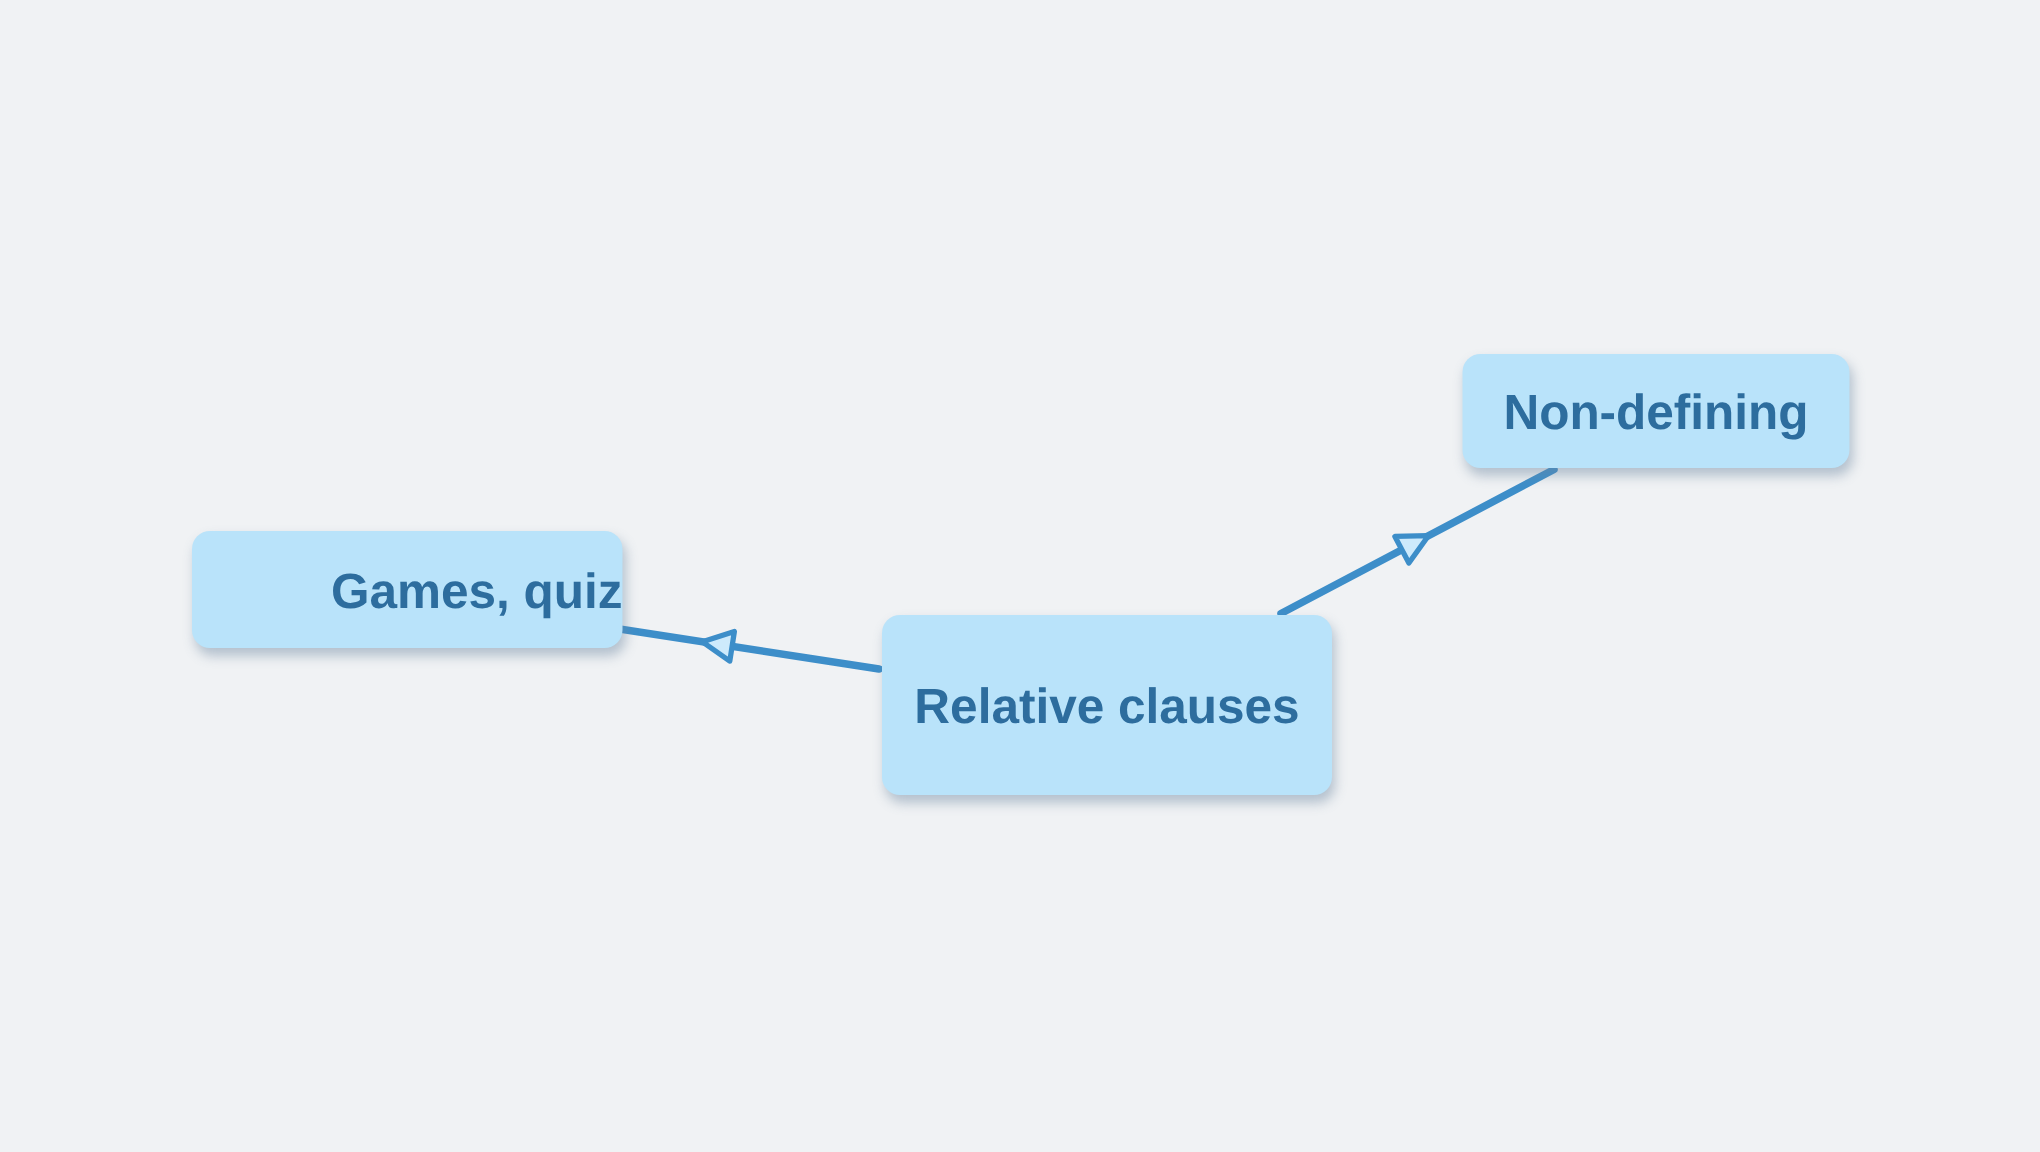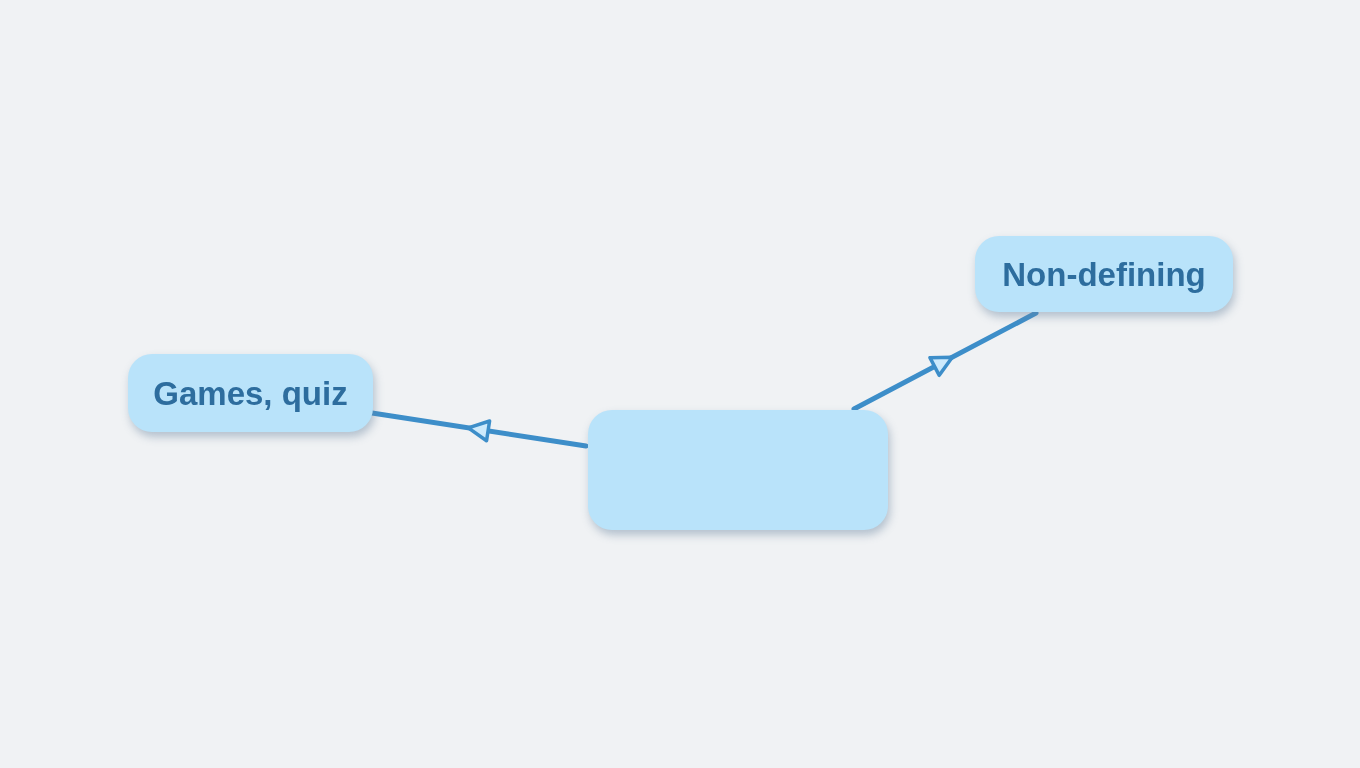--- a/index.html
+++ b/index.html
@@ -18,21 +18,21 @@
     position: absolute;
     left: 0;
     top: 0;
     width: 100%;
     height: 100%;
     pointer-events: none;
   }
   .node {
     position: absolute;
     background: var(--node-fill, #b9e3fa);
-    border-radius: 24px;
+    border-radius: 12px;
     box-shadow: 2px 5px 8px var(--node-shadow, rgba(106,134,160,0.45));
     display: flex;
     align-items: center;
     justify-content: center;
     cursor: pointer;
   }
   .node-label {
     display: block;
     text-align: center;
     font-weight: 700;
@@ -51,28 +51,29 @@
 
 <div class="canvas">
 
   <svg class="edges-layer" viewBox="0 0 1360 768">
       <line x1="586" y1="446" x2="372" y2="413" stroke="#3d8ec9" stroke-width="5" stroke-linecap="round"></line>
       <polygon points="468.3,427.85 489.5904070720649,421.01490185105075 486.5423227623983,440.78126676828236" fill="#cdeafc" stroke="#3d8ec9" stroke-width="3.5" stroke-linejoin="round"></polygon>
       <line x1="854" y1="409" x2="1036" y2="313" stroke="#3d8ec9" stroke-width="5" stroke-linecap="round"></line>
       <polygon points="952.28,357.15999999999997 939.2555507697432,375.3359104929702 929.9246020674698,357.6459869115767" fill="#cdeafc" stroke="#3d8ec9" stroke-width="3.5" stroke-linejoin="round"></polygon>
     </svg>
 
-  <div class="node" style="left: 128px; top: 354px; width: 245px; height: 78px;">
+  <div class="node" style="left: 128px; top: 354px; width: 287px; height: 78px; justify-content: flex-end;">
     <span class="node-label">
       <span class="node-label-line">Games, quiz</span>
     </span>
   </div>
 
   <div class="node" style="left: 588px; top: 410px; width: 300px; height: 120px;">
     <span class="node-label">
+      <span class="node-label-line">Relative clauses</span>
     </span>
   </div>
 
   <div class="node" style="left: 975px; top: 236px; width: 258px; height: 76px;">
     <span class="node-label">
       <span class="node-label-line">Non-defining</span>
     </span>
   </div>
 
 </div>

